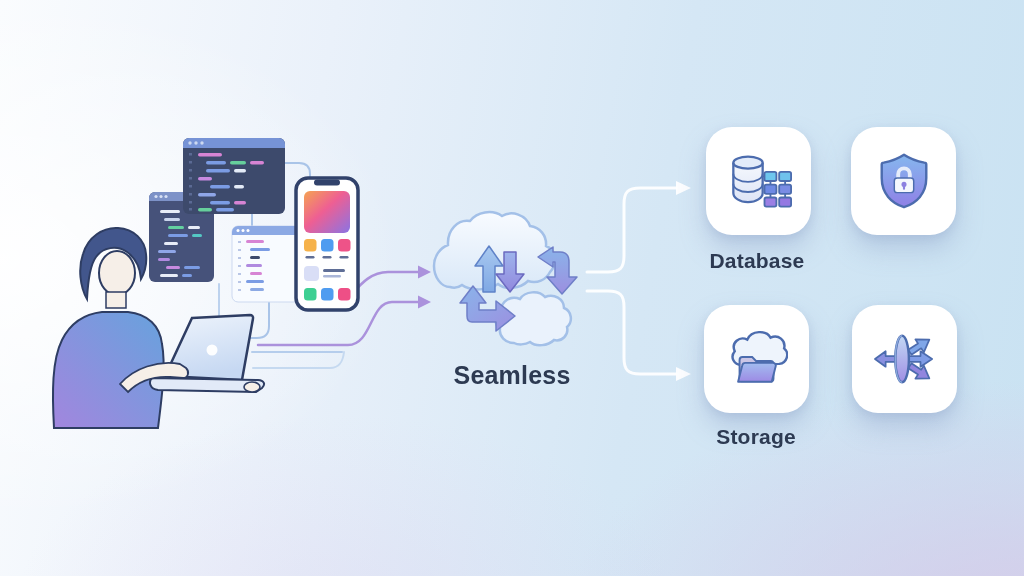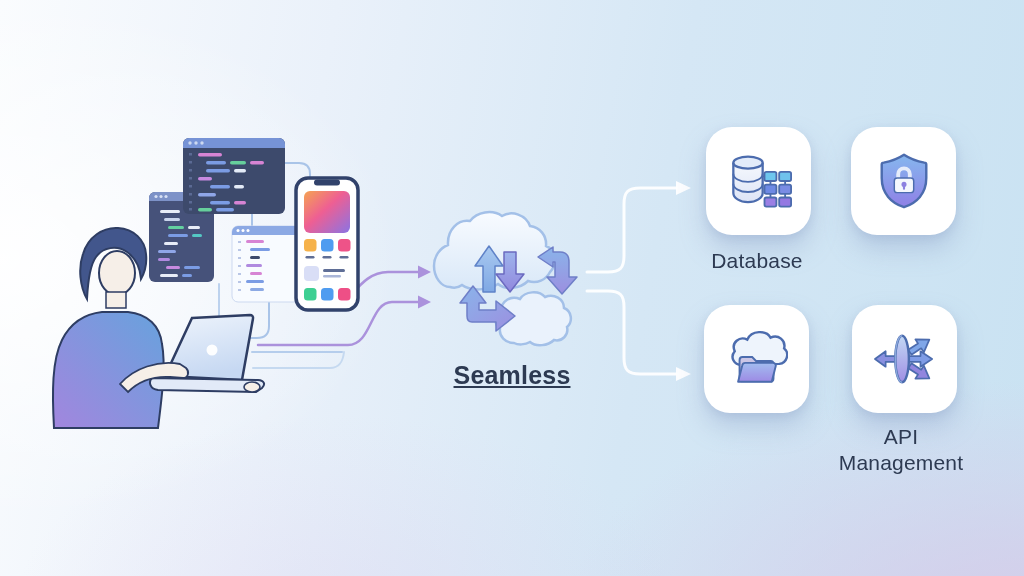--- a/index.html
+++ b/index.html
@@ -13,28 +13,28 @@
       linear-gradient(100deg,#fafcfe 0%,#eaf1fa 30%,#d5e7f5 62%,#c9e2f2 100%);
   }
   .stage{position:absolute;inset:0;}
   .illus{position:absolute;left:0;top:0;}
   .card{
     position:absolute;width:105px;height:108px;border-radius:26px;background:#ffffff;
     box-shadow:0 14px 26px rgba(128,150,192,0.35),0 3px 8px rgba(128,150,192,0.20);
     display:flex;align-items:center;justify-content:center;
   }
   .label{
-    position:absolute;text-align:center;color:#2d3a52;font-size:21px;font-weight:400;
+    position:absolute;text-align:center;color:#2d3a52;font-size:21px;font-weight:700;
     letter-spacing:0.2px;line-height:26px;
   }
   .center-title{
     position:absolute;left:402px;top:361px;width:220px;text-align:center;
     color:#2d3a52;font-size:25px;font-weight:600;line-height:29px;letter-spacing:0.2px;
   }
-  .center-title span{display:block;text-decoration:underline;}
+  .center-title span{display:block;}
 </style>
 </head>
 <body>
 
 <div class="stage">
 
   <svg class="illus" width="1024" height="576" viewBox="0 0 1024 576">
     <defs>
       <linearGradient id="shirtGrad" x1="1" y1="0" x2="0" y2="1">
         <stop offset="0" stop-color="#67a2dd"></stop>
@@ -275,20 +275,21 @@
         <linearGradient id="folderG" x1="0" y1="0" x2="0" y2="1">
           <stop offset="0" stop-color="#a2bdf0"></stop>
             <stop offset="1" stop-color="#9d8ae4"></stop>
         </linearGradient>
       </defs>
       <path d="M16,38 C8,38 4,30 9,24 C5,15 14,8 22,12 C26,2 42,2 46,10 C54,6 62,13 60,21 C66,26 63,36 55,37 Z" fill="#eef4fc" stroke="#4c6cae" stroke-width="2.5"></path>
       <path d="M17,30 h10 l4,4 h15 a3,3 0 0 1 3,3 v15 a3,3 0 0 1 -3,3 H17 a3,3 0 0 1 -3,-3 V33 a3,3 0 0 1 3,-3 Z" fill="#cbc6e6" stroke="#4c6cae" stroke-width="2"></path>
       <path d="M12.5,55.5 L16.8,38.5 C17.1,37 18.3,36 19.8,36 H48.5 C50.4,36 51.8,37.8 51.3,39.6 L47.2,55.5 Z" fill="url(#folderG)" stroke="#4c6cae" stroke-width="2" stroke-linejoin="round"></path>
     </svg>
   </div>
+  <div class="label" style="left:671px;top:424px;width:170px">Storage</div>
 
   <div class="card" style="left:852px;top:305px">
     <svg width="62" height="62" viewBox="0 0 64 64">
       <defs>
         <linearGradient id="discG" x1="0" y1="0" x2="0" y2="1">
           <stop offset="0" stop-color="#c2d8f4"></stop>
             <stop offset="1" stop-color="#a08ee4"></stop>
         </linearGradient>
       </defs>
       <g transform="translate(22,32) rotate(180)">
@@ -300,15 +301,14 @@
       <g transform="translate(36,32)">
         <path d="M0,-3 H12 V-8 L24,0 L12,8 V3 H0 Z" fill="#7f9ce6" stroke="#4c6cae" stroke-width="1.8" stroke-linejoin="round"></path>
       </g>
       <g transform="translate(37,39) rotate(33)">
         <path d="M0,-3 H12 V-8 L24,0 L12,8 V3 H0 Z" fill="#9186de" stroke="#4c6cae" stroke-width="1.8" stroke-linejoin="round"></path>
       </g>
       <ellipse cx="29" cy="32" rx="7" ry="24" fill="url(#discG)" stroke="#4c6cae" stroke-width="2.5"></ellipse>
       <path d="M29,8 C25,8 22,18 22,32 C22,46 25,56 29,56" fill="none" stroke="#8ba8dc" stroke-width="1.5"></path>
     </svg>
   </div>
-  <div class="label" style="left:826px;top:424px;width:150px">API Management</div>
 
 </div>
 
 </body></html>

